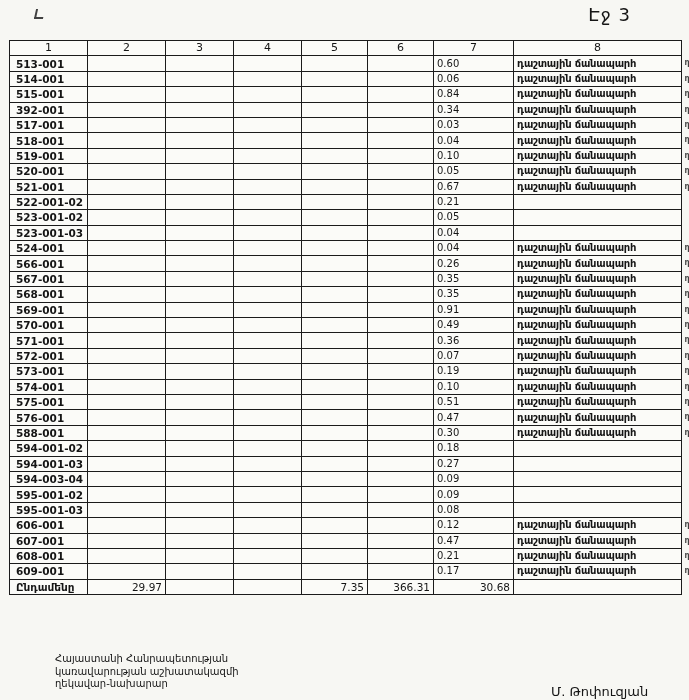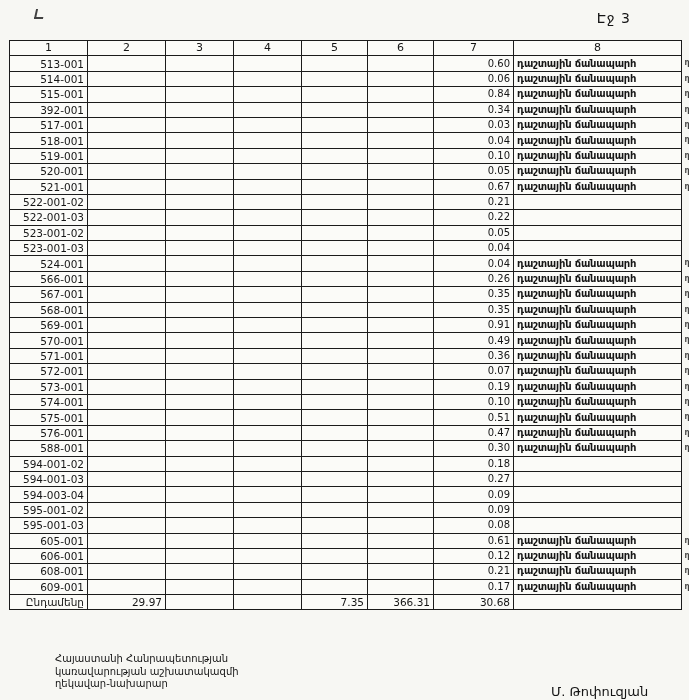--- a/index.html
+++ b/index.html
@@ -10,39 +10,39 @@
     color:#151515;
     position:relative;
     overflow:hidden;
   }
   .artifact{
     position:absolute;left:35px;top:9px;width:7px;height:8px;
     border-left:2px solid #222;border-bottom:2px solid #222;
     transform:skewX(-12deg);opacity:.85;
   }
   .page-label{
-    position:absolute;top:10px;right:58px;
-    font-size:14px;letter-spacing:1px;
+    position:absolute;top:4px;right:58px;
+    font-size:18px;letter-spacing:1px;
   }
   table{
     position:absolute;left:9px;top:40px;width:672px;
     border-collapse:collapse;table-layout:fixed;
     background:#fbfbf8;
   }
   th,td{
     border:1px solid #1b1b1b;
     font-size:10px;
     height:14.4px;line-height:14px;
     padding:0 3px;
     overflow:hidden;white-space:nowrap;
     font-weight:normal;
   }
   th{font-size:11px;text-align:center;padding:0;}
-  td.c1{text-align:right;padding-left:6px;font-size:10.5px;}
-  td.c7{text-align:right;}
+  td.c1{text-align:left;padding-left:6px;font-size:10.5px;font-weight:bold;}
+  td.c7{text-align:left;}
   td.c8{text-align:left;overflow:visible;position:relative;letter-spacing:-0.2px;font-weight:bold;}
   td .edge-mark{
     position:absolute;right:-9px;top:3px;
     font-size:8px;opacity:.8;line-height:8px;
   }
   tfoot td{font-size:10.5px;margin-left:16px;}
   tfoot td.c1{padding-left:6px;}
   tfoot td.num{text-align:right;}
   .footer{
     position:absolute;left:55px;top:653px;
@@ -180,30 +180,20 @@
           <td class="c1">522-001-02</td>
           <td class="c2"></td>
           <td class="c3"></td>
           <td class="c4"></td>
           <td class="c5"></td>
           <td class="c6"></td>
           <td class="c7">0.21</td>
           <td class="c8"></td>
         </tr>
         <tr>
-          <td class="c1">522-001-03</td>
-          <td class="c2"></td>
-          <td class="c3"></td>
-          <td class="c4"></td>
-          <td class="c5"></td>
-          <td class="c6"></td>
-          <td class="c7">0.22</td>
-          <td class="c8"></td>
-        </tr>
-        <tr>
           <td class="c1">523-001-02</td>
           <td class="c2"></td>
           <td class="c3"></td>
           <td class="c4"></td>
           <td class="c5"></td>
           <td class="c6"></td>
           <td class="c7">0.05</td>
           <td class="c8"></td>
         </tr>
         <tr>
@@ -390,37 +380,37 @@
           <td class="c1">595-001-03</td>
           <td class="c2"></td>
           <td class="c3"></td>
           <td class="c4"></td>
           <td class="c5"></td>
           <td class="c6"></td>
           <td class="c7">0.08</td>
           <td class="c8"></td>
         </tr>
         <tr>
-          <td class="c1">605-001</td>
-          <td class="c2"></td>
-          <td class="c3"></td>
-          <td class="c4"></td>
-          <td class="c5"></td>
-          <td class="c6"></td>
-          <td class="c7">0.61</td>
-          <td class="c8"><span>դաշտային ճանապարհ</span><span class="edge-mark">դ</span></td>
-        </tr>
-        <tr>
           <td class="c1">606-001</td>
           <td class="c2"></td>
           <td class="c3"></td>
           <td class="c4"></td>
           <td class="c5"></td>
           <td class="c6"></td>
           <td class="c7">0.12</td>
+          <td class="c8"><span>դաշտային ճանապարհ</span><span class="edge-mark">դ</span></td>
+        </tr>
+        <tr>
+          <td class="c1">607-001</td>
+          <td class="c2"></td>
+          <td class="c3"></td>
+          <td class="c4"></td>
+          <td class="c5"></td>
+          <td class="c6"></td>
+          <td class="c7">0.47</td>
           <td class="c8"><span>դաշտային ճանապարհ</span><span class="edge-mark">դ</span></td>
         </tr>
         <tr>
           <td class="c1">608-001</td>
           <td class="c2"></td>
           <td class="c3"></td>
           <td class="c4"></td>
           <td class="c5"></td>
           <td class="c6"></td>
           <td class="c7">0.21</td>

